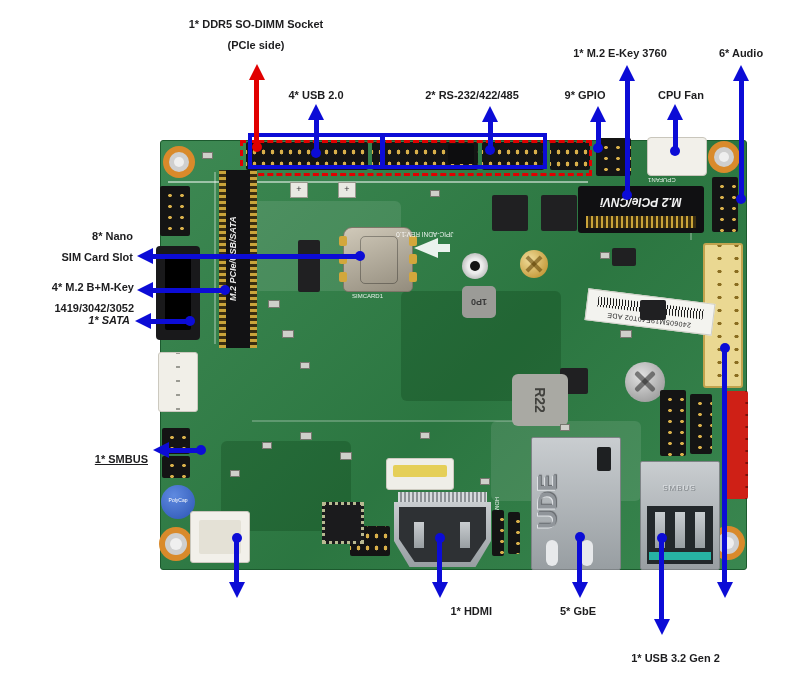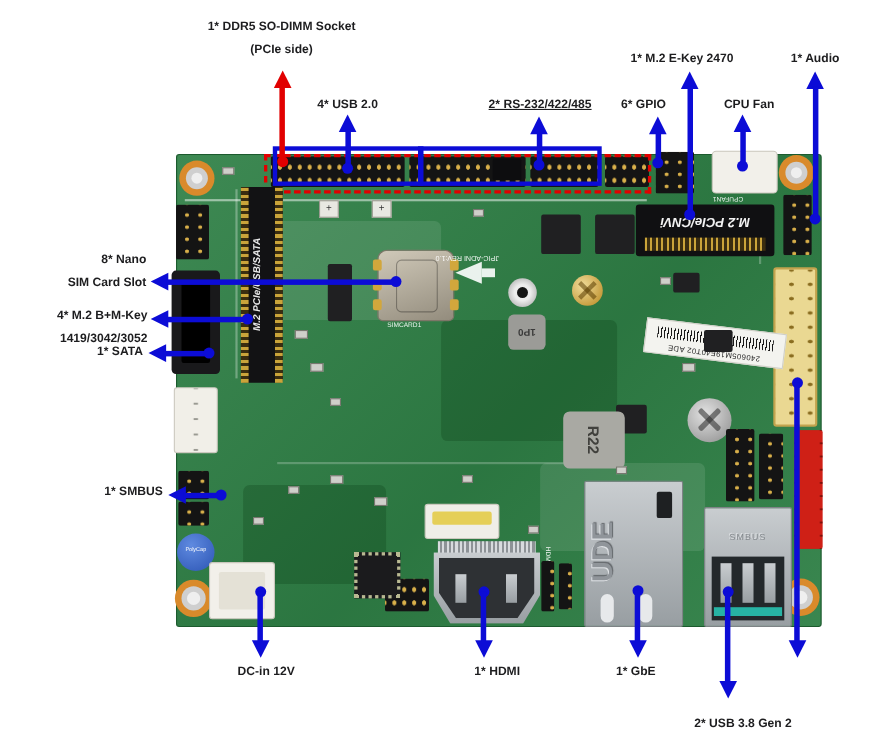--- a/index.html
+++ b/index.html
@@ -229,36 +229,36 @@
   </div>
   <div class="hu redhu" style="left:249px;top:64px;"></div>
   <div class="av redfill" style="left:254px;top:78px;height:70px;"></div>
   <div class="dt redfill" style="left:252px;top:142px;"></div>
 
   <div class="cl ctr" style="left:246px;top:85px;width:140px;">4* USB 2.0</div>
   <div class="hu" style="left:308px;top:104px;"></div>
   <div class="av" style="left:314px;top:118px;height:34px;"></div>
   <div class="dt" style="left:311px;top:148px;"></div>
 
-  <div class="cl ctr" style="left:406px;top:85px;width:170px;text-decoration:underline;">2* RS-232/422/485</div>
+  <div class="cl ctr" style="left:387px;top:85px;width:170px;">2* RS-232/422/485</div>
   <div class="hu" style="left:482px;top:106px;"></div>
   <div class="av" style="left:488px;top:120px;height:30px;"></div>
   <div class="dt" style="left:485px;top:145px;"></div>
 
-  <div class="cl ctr" style="left:540px;top:85px;width:90px;">6* GPIO</div>
+  <div class="cl ctr" style="left:540px;top:85px;width:90px;">9* GPIO</div>
   <div class="hu" style="left:590px;top:106px;"></div>
   <div class="av" style="left:596px;top:120px;height:28px;"></div>
   <div class="dt" style="left:593px;top:143px;"></div>
 
-  <div class="cl ctr" style="left:535px;top:43px;width:170px;">1* M.2 E-Key 2470</div>
+  <div class="cl ctr" style="left:535px;top:43px;width:170px;">1* M.2 E-Key 3760</div>
   <div class="hu" style="left:619px;top:65px;"></div>
   <div class="av" style="left:625px;top:79px;height:116px;"></div>
   <div class="dt" style="left:622px;top:190px;"></div>
 
-  <div class="cl ctr" style="left:686px;top:43px;width:110px;">1* Audio</div>
+  <div class="cl ctr" style="left:686px;top:43px;width:110px;">6* Audio</div>
   <div class="hu" style="left:733px;top:65px;"></div>
   <div class="av" style="left:739px;top:79px;height:120px;"></div>
   <div class="dt" style="left:736px;top:194px;"></div>
 
   <div class="cl ctr" style="left:636px;top:85px;width:90px;">CPU Fan</div>
   <div class="hu" style="left:667px;top:104px;"></div>
   <div class="av" style="left:673px;top:118px;height:32px;"></div>
   <div class="dt" style="left:670px;top:146px;"></div>
 
   <div class="cl rgt" style="left:0;top:226px;width:133px;">
@@ -270,47 +270,46 @@
   <div class="dt" style="left:355px;top:251px;"></div>
 
   <div class="cl rgt" style="left:0;top:277px;width:134px;">
     <div>4* M.2 B+M-Key</div>
     <div>1419/3042/3052</div>
   </div>
   <div class="hl" style="left:137px;top:282px;"></div>
   <div class="ah" style="left:151px;top:288px;width:74px;"></div>
   <div class="dt" style="left:220px;top:285px;"></div>
 
-  <div class="cl rgt" style="left:0;top:310px;width:130px;">1* SATA</div>
+  <div class="cl rgt" style="left:0;top:310px;width:130px;font-style:italic;">1* SATA</div>
   <div class="hl" style="left:135px;top:313px;"></div>
   <div class="ah" style="left:149px;top:319px;width:42px;"></div>
   <div class="dt" style="left:185px;top:316px;"></div>
 
-  <div class="cl rgt" style="left:0;top:437px;width:148px;">1* SMBUS</div>
+  <div class="cl rgt" style="left:0;top:449px;width:148px;text-decoration:underline;">1* SMBUS</div>
   <div class="hl" style="left:153px;top:442px;"></div>
   <div class="ah" style="left:167px;top:448px;width:36px;"></div>
   <div class="dt" style="left:196px;top:445px;"></div>
 
-  <div class="cl ctr" style="left:182px;top:601px;width:120px;">DC-in 12V</div>
   <div class="dt" style="left:232px;top:533px;"></div>
   <div class="av" style="left:234px;top:538px;height:46px;"></div>
   <div class="hd" style="left:229px;top:582px;"></div>
 
-  <div class="cl ctr" style="left:392px;top:601px;width:120px;">1* HDMI</div>
+  <div class="cl ctr" style="left:372px;top:601px;width:120px;text-align:right;">1* HDMI</div>
   <div class="dt" style="left:435px;top:533px;"></div>
   <div class="av" style="left:437px;top:538px;height:46px;"></div>
   <div class="hd" style="left:432px;top:582px;"></div>
 
-  <div class="cl ctr" style="left:518px;top:601px;width:120px;">1* GbE</div>
+  <div class="cl ctr" style="left:518px;top:601px;width:120px;">5* GbE</div>
   <div class="dt" style="left:575px;top:532px;"></div>
   <div class="av" style="left:577px;top:537px;height:47px;"></div>
   <div class="hd" style="left:572px;top:582px;"></div>
 
   <div class="dt" style="left:720px;top:343px;"></div>
   <div class="av" style="left:722px;top:348px;height:235px;"></div>
   <div class="hd" style="left:717px;top:582px;"></div>
 
-  <div class="cl ctr" style="left:593px;top:648px;width:165px;">2* USB 3.8 Gen 2</div>
+  <div class="cl ctr" style="left:593px;top:648px;width:165px;">1* USB 3.2 Gen 2</div>
   <div class="dt" style="left:657px;top:533px;"></div>
   <div class="av" style="left:659px;top:538px;height:82px;"></div>
   <div class="hd" style="left:654px;top:619px;"></div>
 
 </div>
 
 </body></html>

